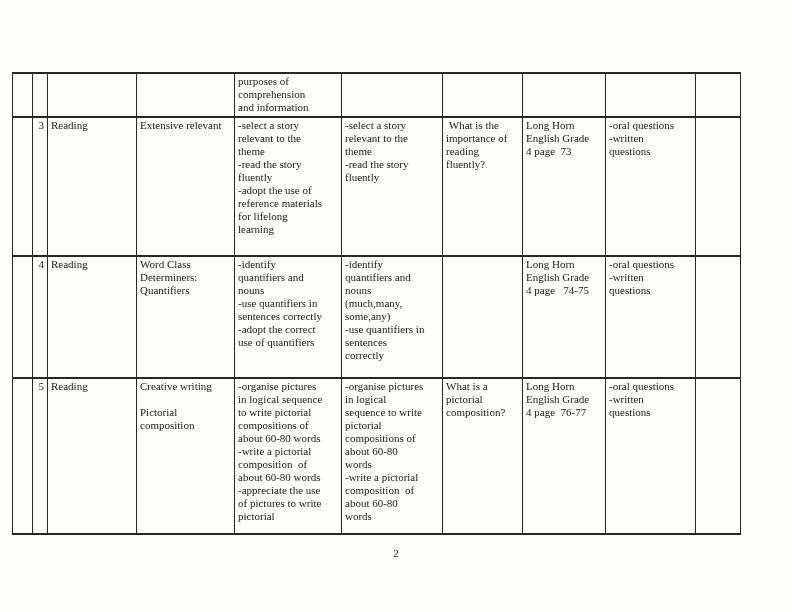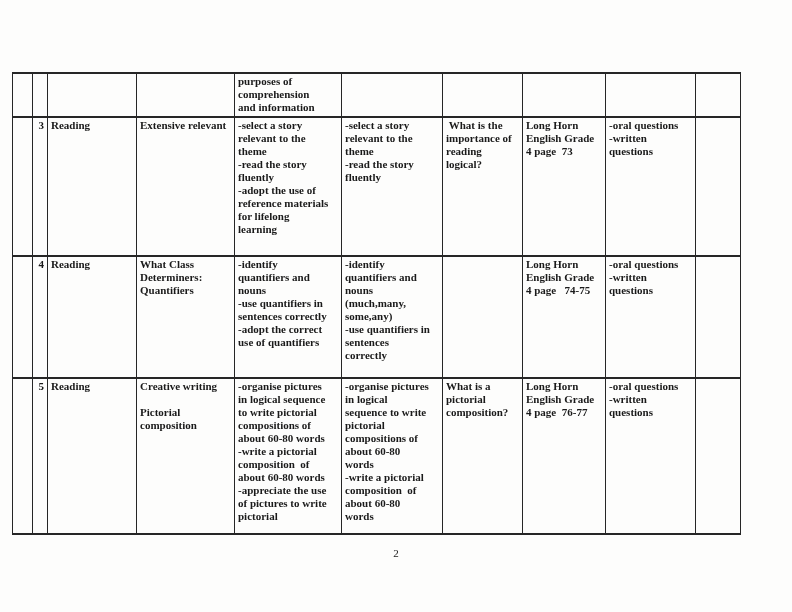--- a/index.html
+++ b/index.html
@@ -23,21 +23,20 @@
   table.scheme td {
     border: 1px solid #262626;
     border-top-width: 2px;
     border-bottom-width: 2px;
     vertical-align: top;
     padding: 1px 2px 2px 3px;
     font-size: 11px;
     line-height: 13px;
     white-space: pre-wrap;
     overflow: hidden;
-    font-weight: bold;
   }
   table.scheme td.num {
     text-align: right;
     padding-right: 3px;
   }
   .page-number {
     position: absolute;
     left: 0;
     top: 547px;
     width: 100%;
@@ -94,34 +93,34 @@
 for lifelong
 learning</td>
         <td>-select a story
 relevant to the
 theme
 -read the story
 fluently</td>
         <td> What is the
 importance of
 reading
-logical?</td>
+fluently?</td>
         <td>Long Horn
 English Grade
 4 page  73</td>
         <td>-oral questions
 -written
 questions</td>
         <td></td>
       </tr>
       <tr style="height:122px">
         <td></td>
         <td class="num">4</td>
         <td>Reading</td>
-        <td>What Class
+        <td>Word Class
 Determiners:
 Quantifiers</td>
         <td>-identify
 quantifiers and
 nouns
 -use quantifiers in
 sentences correctly
 -adopt the correct
 use of quantifiers</td>
         <td>-identify

